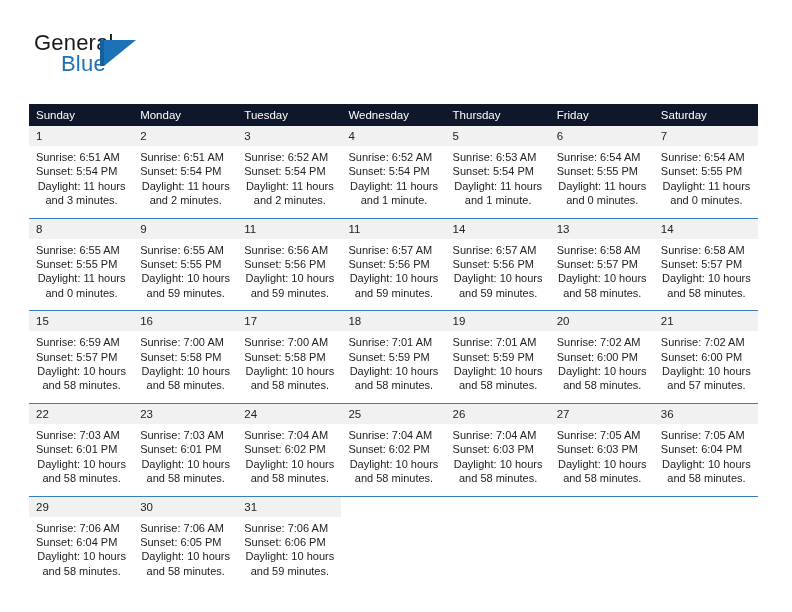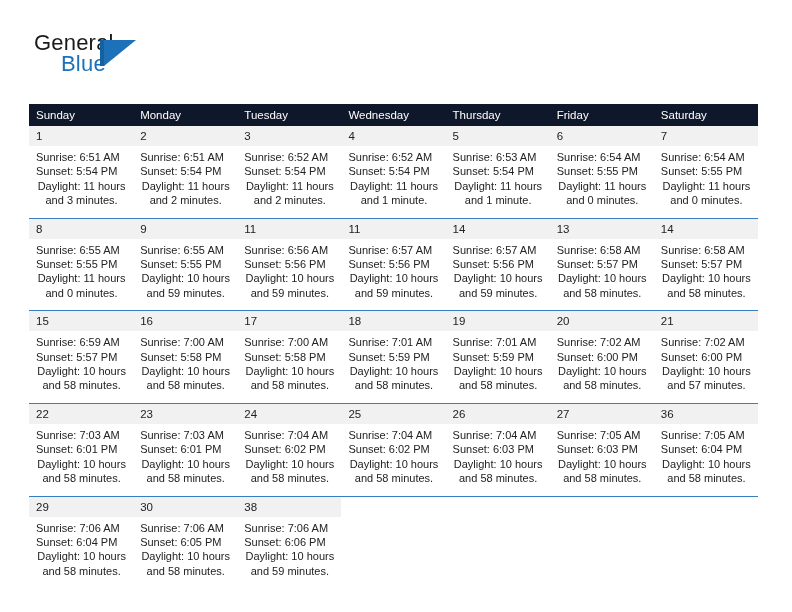--- a/index.html
+++ b/index.html
@@ -433,21 +433,21 @@
           </td>
           <td class="day-cell">
             <div class="daynum">30</div>
             <div class="details">
               <div>Sunrise: 7:06 AM</div>
               <div>Sunset: 6:05 PM</div>
               <div class="daylight">Daylight: 10 hours and 58 minutes.</div>
             </div>
           </td>
           <td class="day-cell">
-            <div class="daynum">38</div>
+            <div class="daynum">31</div>
             <div class="details">
               <div>Sunrise: 7:06 AM</div>
               <div>Sunset: 6:06 PM</div>
               <div class="daylight">Daylight: 10 hours and 59 minutes.</div>
             </div>
           </td>
           <td class="day-cell empty-cell">
             <div class="daynum empty"></div>
             <div class="details">
               <div></div>

